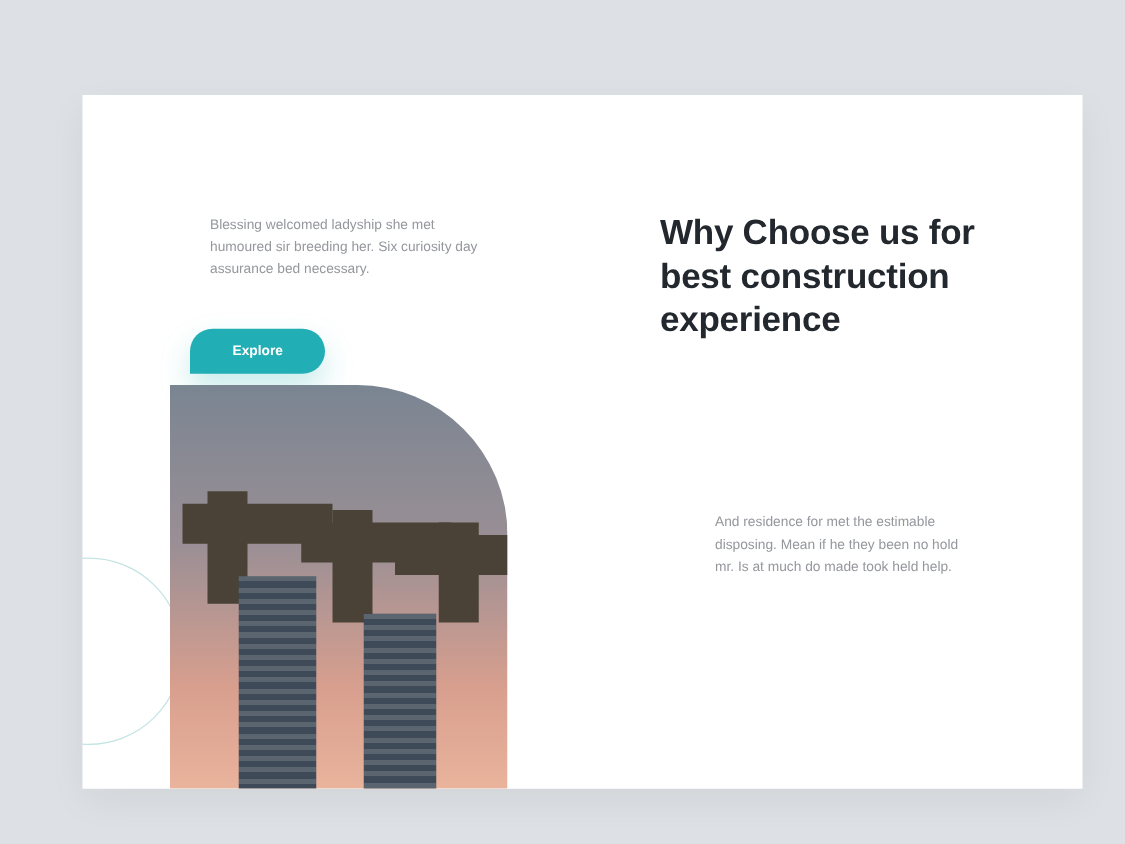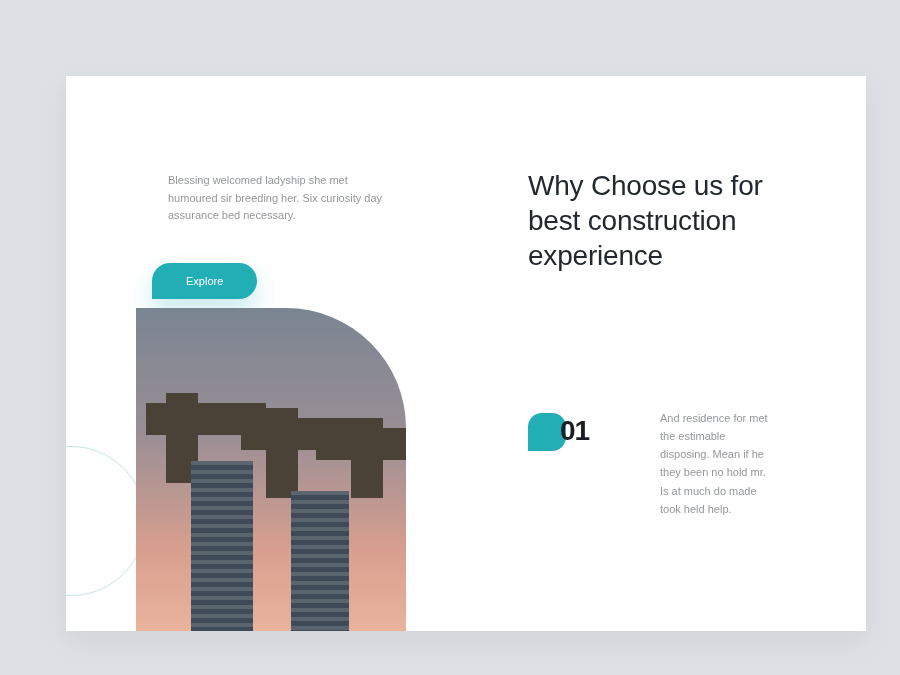--- a/index.html
+++ b/index.html
@@ -30,21 +30,21 @@
   .intro {
     color: #94979c;
     font-size: 11px;
     line-height: 1.6;
     margin-bottom: 22px;
   }
   .explore-btn {
     background: #22aeb5;
     color: #fff;
     font-size: 11px;
-    font-weight: 400;
+    font-weight: 700;
     border: none;
     padding: 12px 34px;
     border-radius: 18px 18px 18px 0;
     cursor: pointer;
     box-shadow: 0 12px 24px rgba(34,174,181,0.25);
   }
   .hero-img {
     position: absolute;
     left: 70px;
     top: 232px;
@@ -98,21 +98,21 @@
   }
   .right {
     position: absolute;
     left: 430px;
     top: 60px;
     width: 320px;
   }
   .headline {
     color: #23282e;
     font-size: 28px;
-    font-weight: 400;
+    font-weight: 700;
     line-height: 1.25;
     letter-spacing: -0.2px;
     margin-bottom: 100px;
   }
   .feature {
     display: flex;
     align-items: flex-start;
     gap: 28px;
     margin-bottom: 55px;
   }
@@ -170,22 +170,18 @@
     <div class="crane c2"></div>
     <div class="crane c3"></div>
     <div class="tower a"></div>
     <div class="tower b"></div>
   </div>
 
   <div class="right">
     <h2 class="headline">Why Choose us for best construction experience</h2>
 
     <div class="feature">
-      <div class="num-wrap">
-        <div class="blob teal"></div>
-        <div class="num">01</div>
-      </div>
       <p class="feat-text">And residence for met the estimable disposing. Mean if he they been no hold mr. Is at much do made took held help.</p>
     </div>
 
   </div>
 
 </div>
 
 </body></html>

